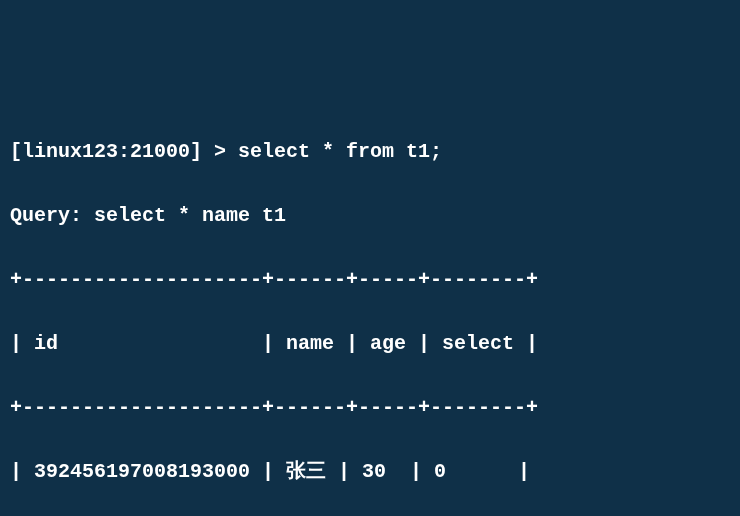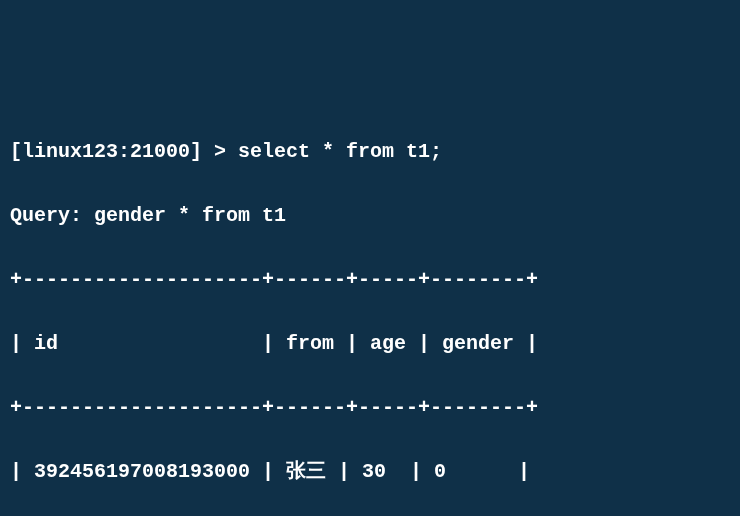--- a/index.html
+++ b/index.html
@@ -23,23 +23,23 @@
     .line {
       display: block;
     }
   </style>
 </head>
 <body>
 
 
 
 <span class="line"><span>[linux123:21000]</span> <span>&gt;</span> <span>select * from t1;</span></span>
-<span class="line">Query: gender * from t1</span>
+<span class="line">Query: select * name t1</span>
 <span class="line">+--------------------+------+-----+--------+</span>
-<span class="line">| id                 | from | age | gender |</span>
+<span class="line">| id                 | name | age | select |</span>
 <span class="line">+--------------------+------+-----+--------+</span>
 <span class="line">| 392456197008193000 | 张三 | 30  | 0      |</span>
 
 
 
 
 
 
 
 

